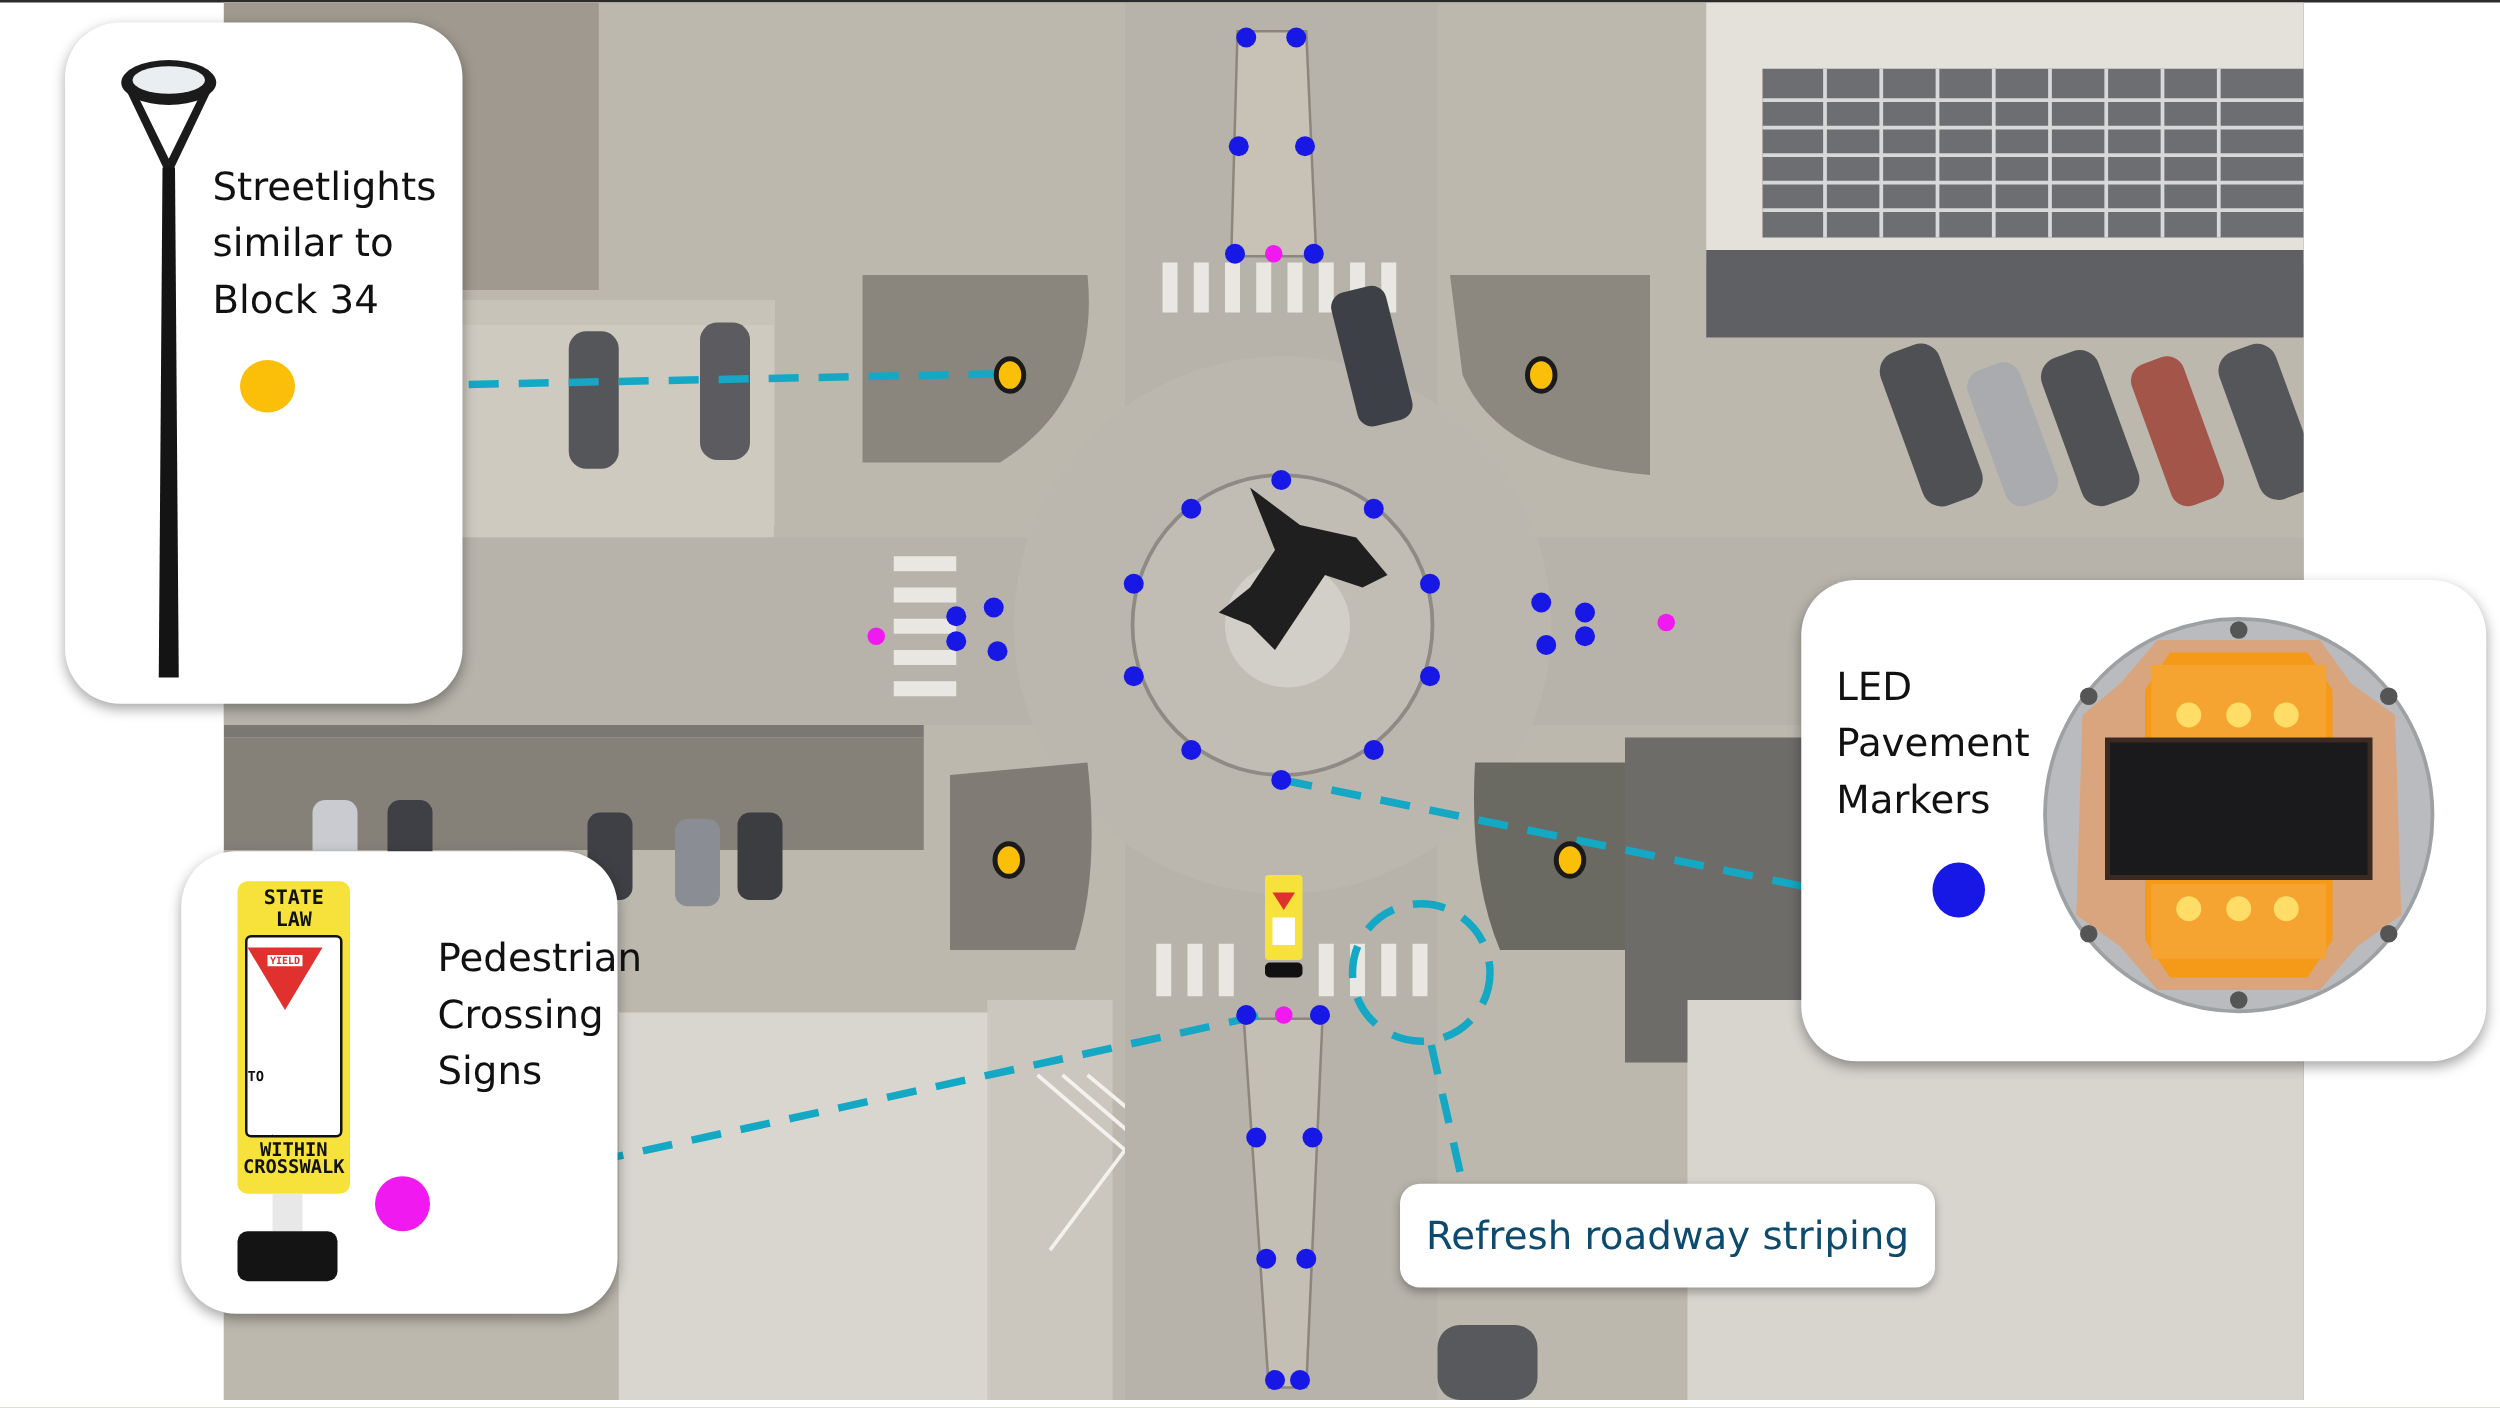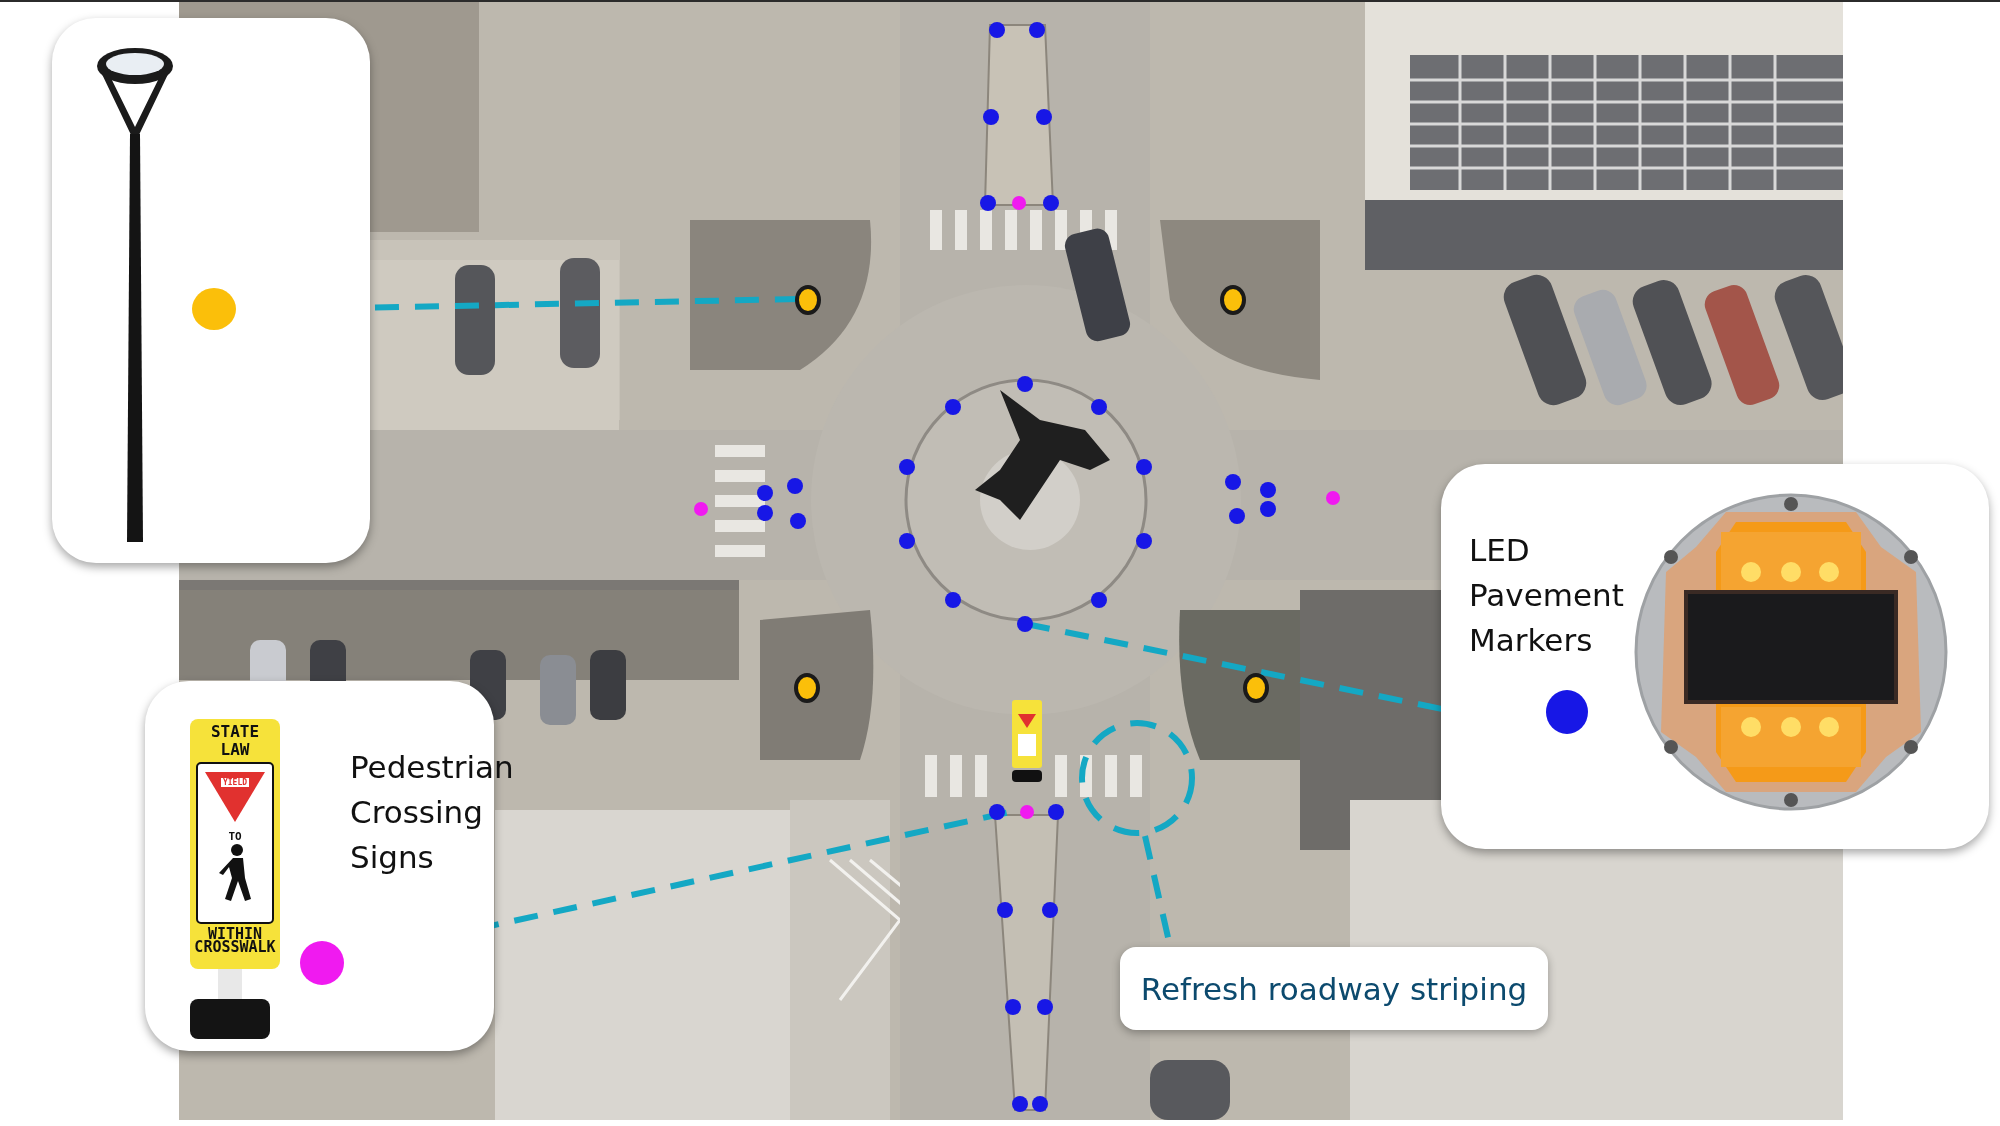--- a/index.html
+++ b/index.html
@@ -190,20 +190,23 @@
   </g>
 </svg>
 
 <div class="panel" style="left:52px;top:18px;width:318px;height:545px;">
   <svg style="position:absolute;left:38px;top:24px;" width="90" height="510" viewBox="0 0 90 510">
     <ellipse cx="45" cy="24" rx="38" ry="18" fill="#1b1b1b"></ellipse>
     <ellipse cx="45" cy="22" rx="29" ry="11" fill="#e9eef3"></ellipse>
     <path d="M10 28 L42 95 L48 95 L80 28 L72 30 L45 85 L18 30 Z" fill="#1b1b1b"></path>
     <path d="M40 92 L50 92 L53 500 L37 500 Z" fill="#141414"></path>
   </svg>
+  <div class="panel-text" style="left:118px;top:110px;">Streetlights
+similar to
+Block 34</div>
   <div class="legend-dot" style="left:140px;top:270px;width:44px;height:42px;background:#fbbf0a;"></div>
 </div>
 
 <div class="panel" style="left:1441px;top:464px;width:548px;height:385px;">
   <div class="panel-text" style="left:28px;top:64px;">LED
 Pavement
 Markers</div>
   <div class="legend-dot" style="left:105px;top:226px;width:42px;height:44px;background:#1717e6;"></div>
   <svg style="position:absolute;left:190px;top:28px;" width="320" height="320" viewBox="0 0 320 320">
     <ellipse cx="160" cy="160" rx="155" ry="157" fill="#b9bbbe" stroke="#9ea1a4" stroke-width="3"></ellipse>
@@ -223,25 +226,25 @@
         <circle cx="160" cy="308" r="7"></circle>
         <circle cx="40" cy="65" r="7"></circle>
         <circle cx="280" cy="65" r="7"></circle>
         <circle cx="40" cy="255" r="7"></circle>
         <circle cx="280" cy="255" r="7"></circle>
       </g>
   </svg>
 </div>
 
 <div class="panel" style="left:145px;top:681px;width:349px;height:370px;">
-  <div style="position:absolute;left:45px;top:38px;width:80px;height:320px;">
+  <div style="position:absolute;left:45px;top:24px;width:80px;height:320px;">
     <div style="width:90px;height:250px;background:#f6e23a;border-radius:8px;display:flex;flex-direction:column;align-items:center;font-family:'DejaVu Sans Mono', monospace;font-weight:bold;color:#111;">
       <div style="white-space:pre-line;text-align:center;font-size:16px;line-height:18px;margin-top:4px;">STATE
 LAW</div>
-      <div style="width:74px;height:158px;background:#fff;border:2px solid #111;border-radius:5px;margin-top:3px;display:flex;flex-direction:column;align-items:center;">
+      <div style="width:74px;height:158px;background:#fff;border:2px solid #111;border-radius:5px;margin-top:3px;display:flex;flex-direction:column;gap:39px;">
         <div style="position:relative;width:0;height:0;margin-top:8px;border-left:30px solid transparent;border-right:30px solid transparent;border-top:50px solid #e1312f;">
           <div style="position:absolute;left:-14px;top:-44px;font-size:8px;color:#e1312f;background:#fff;width:28px;text-align:center;">YIELD</div>
         </div>
         <div style="font-size:11px;margin-top:8px;">TO</div>
         <svg width="40" height="60" viewBox="0 0 40 60">
           <circle cx="22" cy="7" r="6" fill="#111"></circle>
           <path d="M18 15 L28 15 L30 35 L36 56 L30 58 L23 38 L16 58 L10 56 L17 35 L14 24 L8 32 L4 30 Z" fill="#111"></path>
         </svg>
       </div>
       <div style="white-space:pre-line;text-align:center;font-size:15px;line-height:13px;margin-top:4px;">WITHIN

